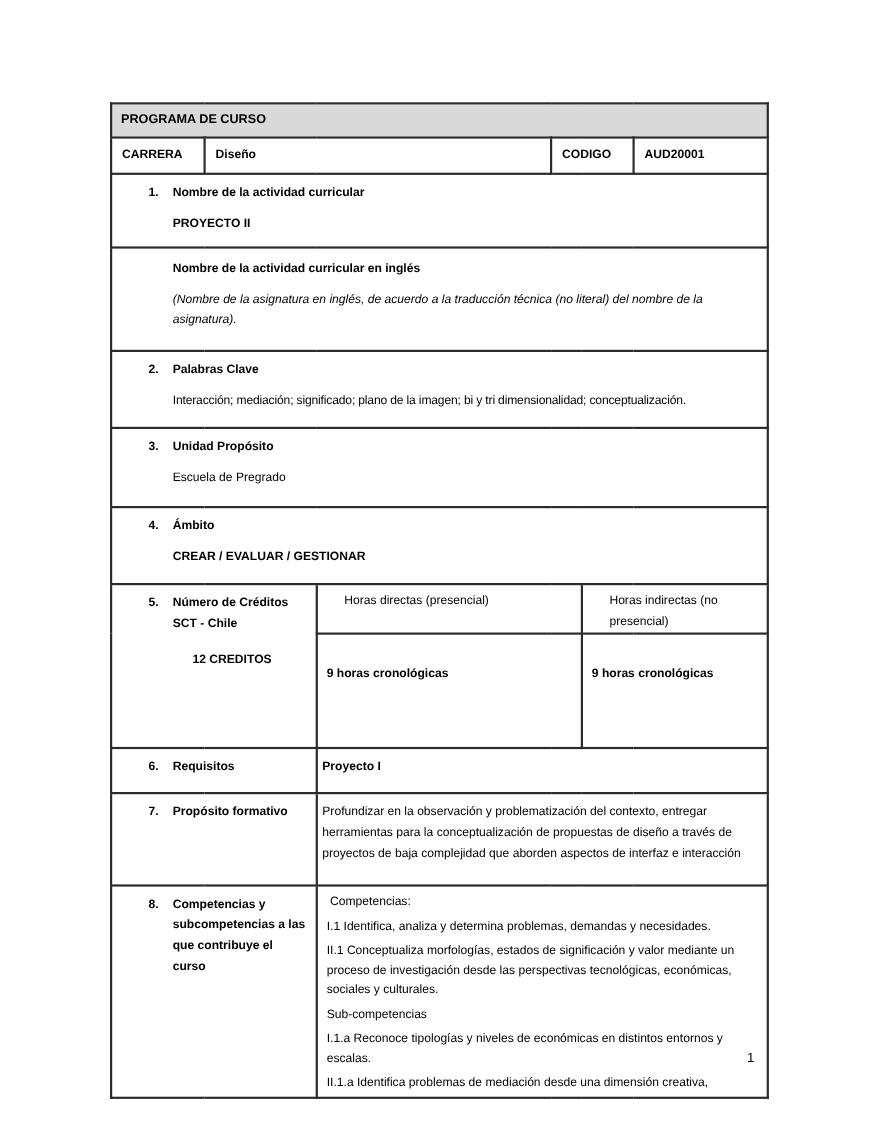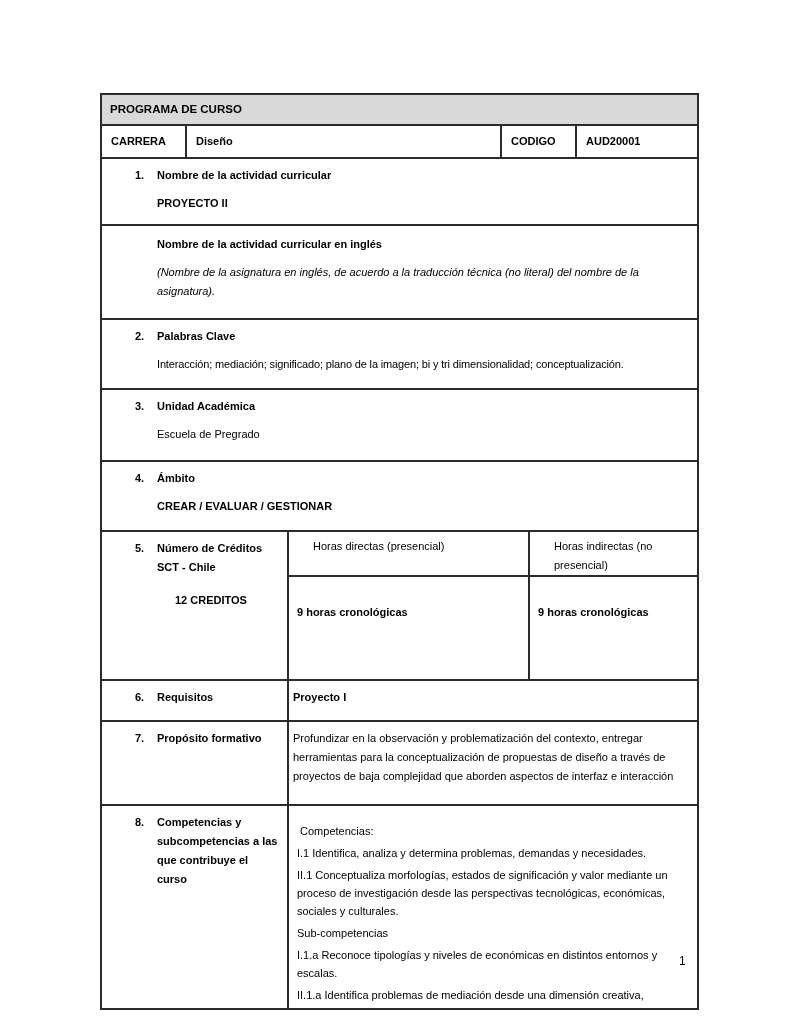--- a/index.html
+++ b/index.html
@@ -29,21 +29,21 @@
   tr.carrera-row td { height:31px; vertical-align:middle; font-weight:bold; padding-left:9px; }
   .numcell { padding:7px 6px 0 33px; }
   .numline { display:flex; }
   .num { flex:0 0 22px; font-weight:bold; }
   .lbl { flex:1 1 auto; min-width:0; }
   .encell { padding:9px 24px 0 55px; }
   .credits { margin:10px 0 0 18px; }
   .hdrcell { padding:5px 8px 0 24px; }
   .valcell { padding:26px 8px 0 8px; }
   .content { padding:7px 8px 0 4px; }
-  .r8cell { padding:16px 8px 0 8px; line-height:18px; }
+  .r8cell { padding:5px 8px 0 8px; line-height:18px; }
   .r8cell p { margin:0 0 4px 0; white-space:pre-wrap; }
   .h58{height:58px} .h83{height:83px} .h61{height:61px} .h63{height:63px}
   .h31{height:31px} .h76{height:76px} .h32{height:32px} .h75{height:75px} .h182{height:182px}
   .page-number { position:absolute; left:679px; top:953px; font-size:12px; line-height:16px; }
 </style>
 </head>
 <body>
 
 <div class="page">
 
@@ -98,21 +98,21 @@
             </div>
           </div>
         </td>
       </tr>
 
       <tr>
         <td colspan="6" class="numcell h63">
           <div class="numline">
             <span class="num">3.</span>
             <div class="lbl">
-              <p class="b">Unidad Académica</p>
+              <p class="b">Unidad Propósito</p>
               <p>Escuela de Pregrado</p>
             </div>
           </div>
         </td>
       </tr>
 
       <tr>
         <td colspan="6" class="numcell h61">
           <div class="numline">
             <span class="num">4.</span>

